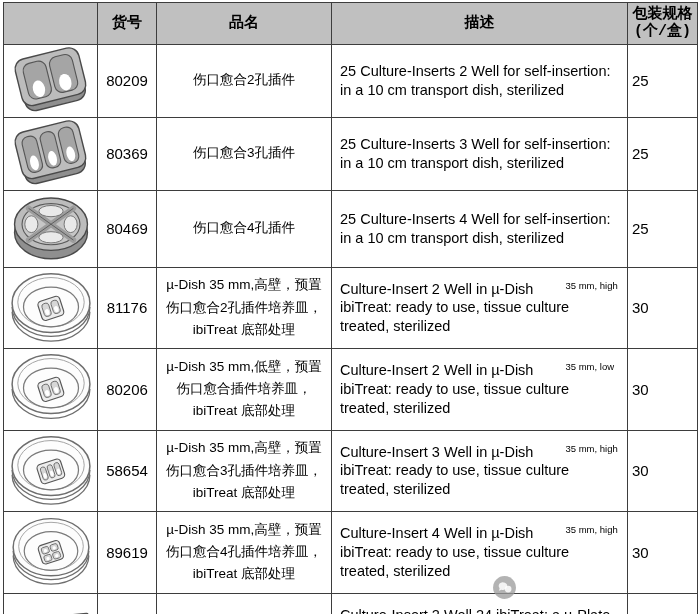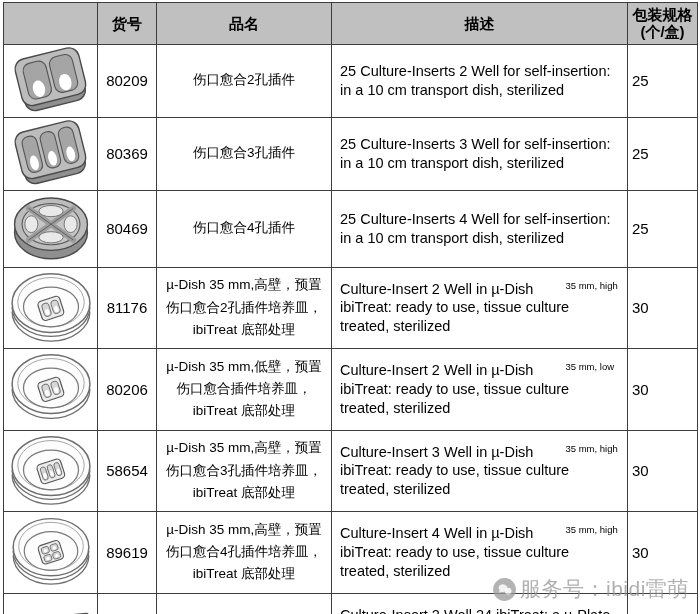--- a/index.html
+++ b/index.html
@@ -12,21 +12,21 @@
     border-collapse:collapse; table-layout:fixed;
   }
   .catalog th, .catalog td {
     border:1.5px solid #3d3d3d; overflow:hidden; vertical-align:middle;
     padding:19px 4px;
   }
   .catalog thead th {
     background:#c0c0c0; font-weight:bold; font-size:15px; line-height:1.15;
     text-align:center; padding:3px 2px;
   }
-  tr.hrow { height:34px; }
+  tr.hrow { height:34px;font-family:Liberation Mono, monospace; }
   tr.r1 { height:69px; } tr.r2 { height:70px; } tr.r3 { height:72px; }
   tr.r4 { height:77px; } tr.r5 { height:75px; } tr.r6 { height:77px; }
   tr.r7 { height:71px; } tr.r8 { height:64px; }
   td.img-cell { text-align:center; padding:1px; }
   td.catalog-no { text-align:center; font-size:15px; }
   td.prod-name { text-align:center; font-size:13.5px; line-height:1.65; padding:2px 5px;margin-left:16px; }
   td.desc { text-align:left; font-size:14.5px; line-height:1.3; padding:12px 8px; }
   td.pack { font-size:15px; }
   .sup { font-size:9.5px; position:relative; top:-5px;margin-left:28px; }
   .watermark {
@@ -311,14 +311,13 @@
 
   </tbody>
 </table>
 
 <div class="watermark">
   <svg viewBox="0 0 24 24" width="25" height="25">
     <circle cx="12" cy="12" r="11" fill="#9a9a9a"></circle>
     <path d="M7 8.5 a4.2 3.6 0 1 1 2.2 5.6 l-2.6 1 l0.7 -2.2 a3.6 3.6 0 0 1 -0.3 -4.4 z" fill="#ffffff" opacity="0.85"></path>
     <circle cx="15.5" cy="13.5" r="3.2" fill="#ffffff" opacity="0.85"></circle>
   </svg>
-  <span>服务号：ibidi雷萌</span>
 </div>
 
 </body></html>

